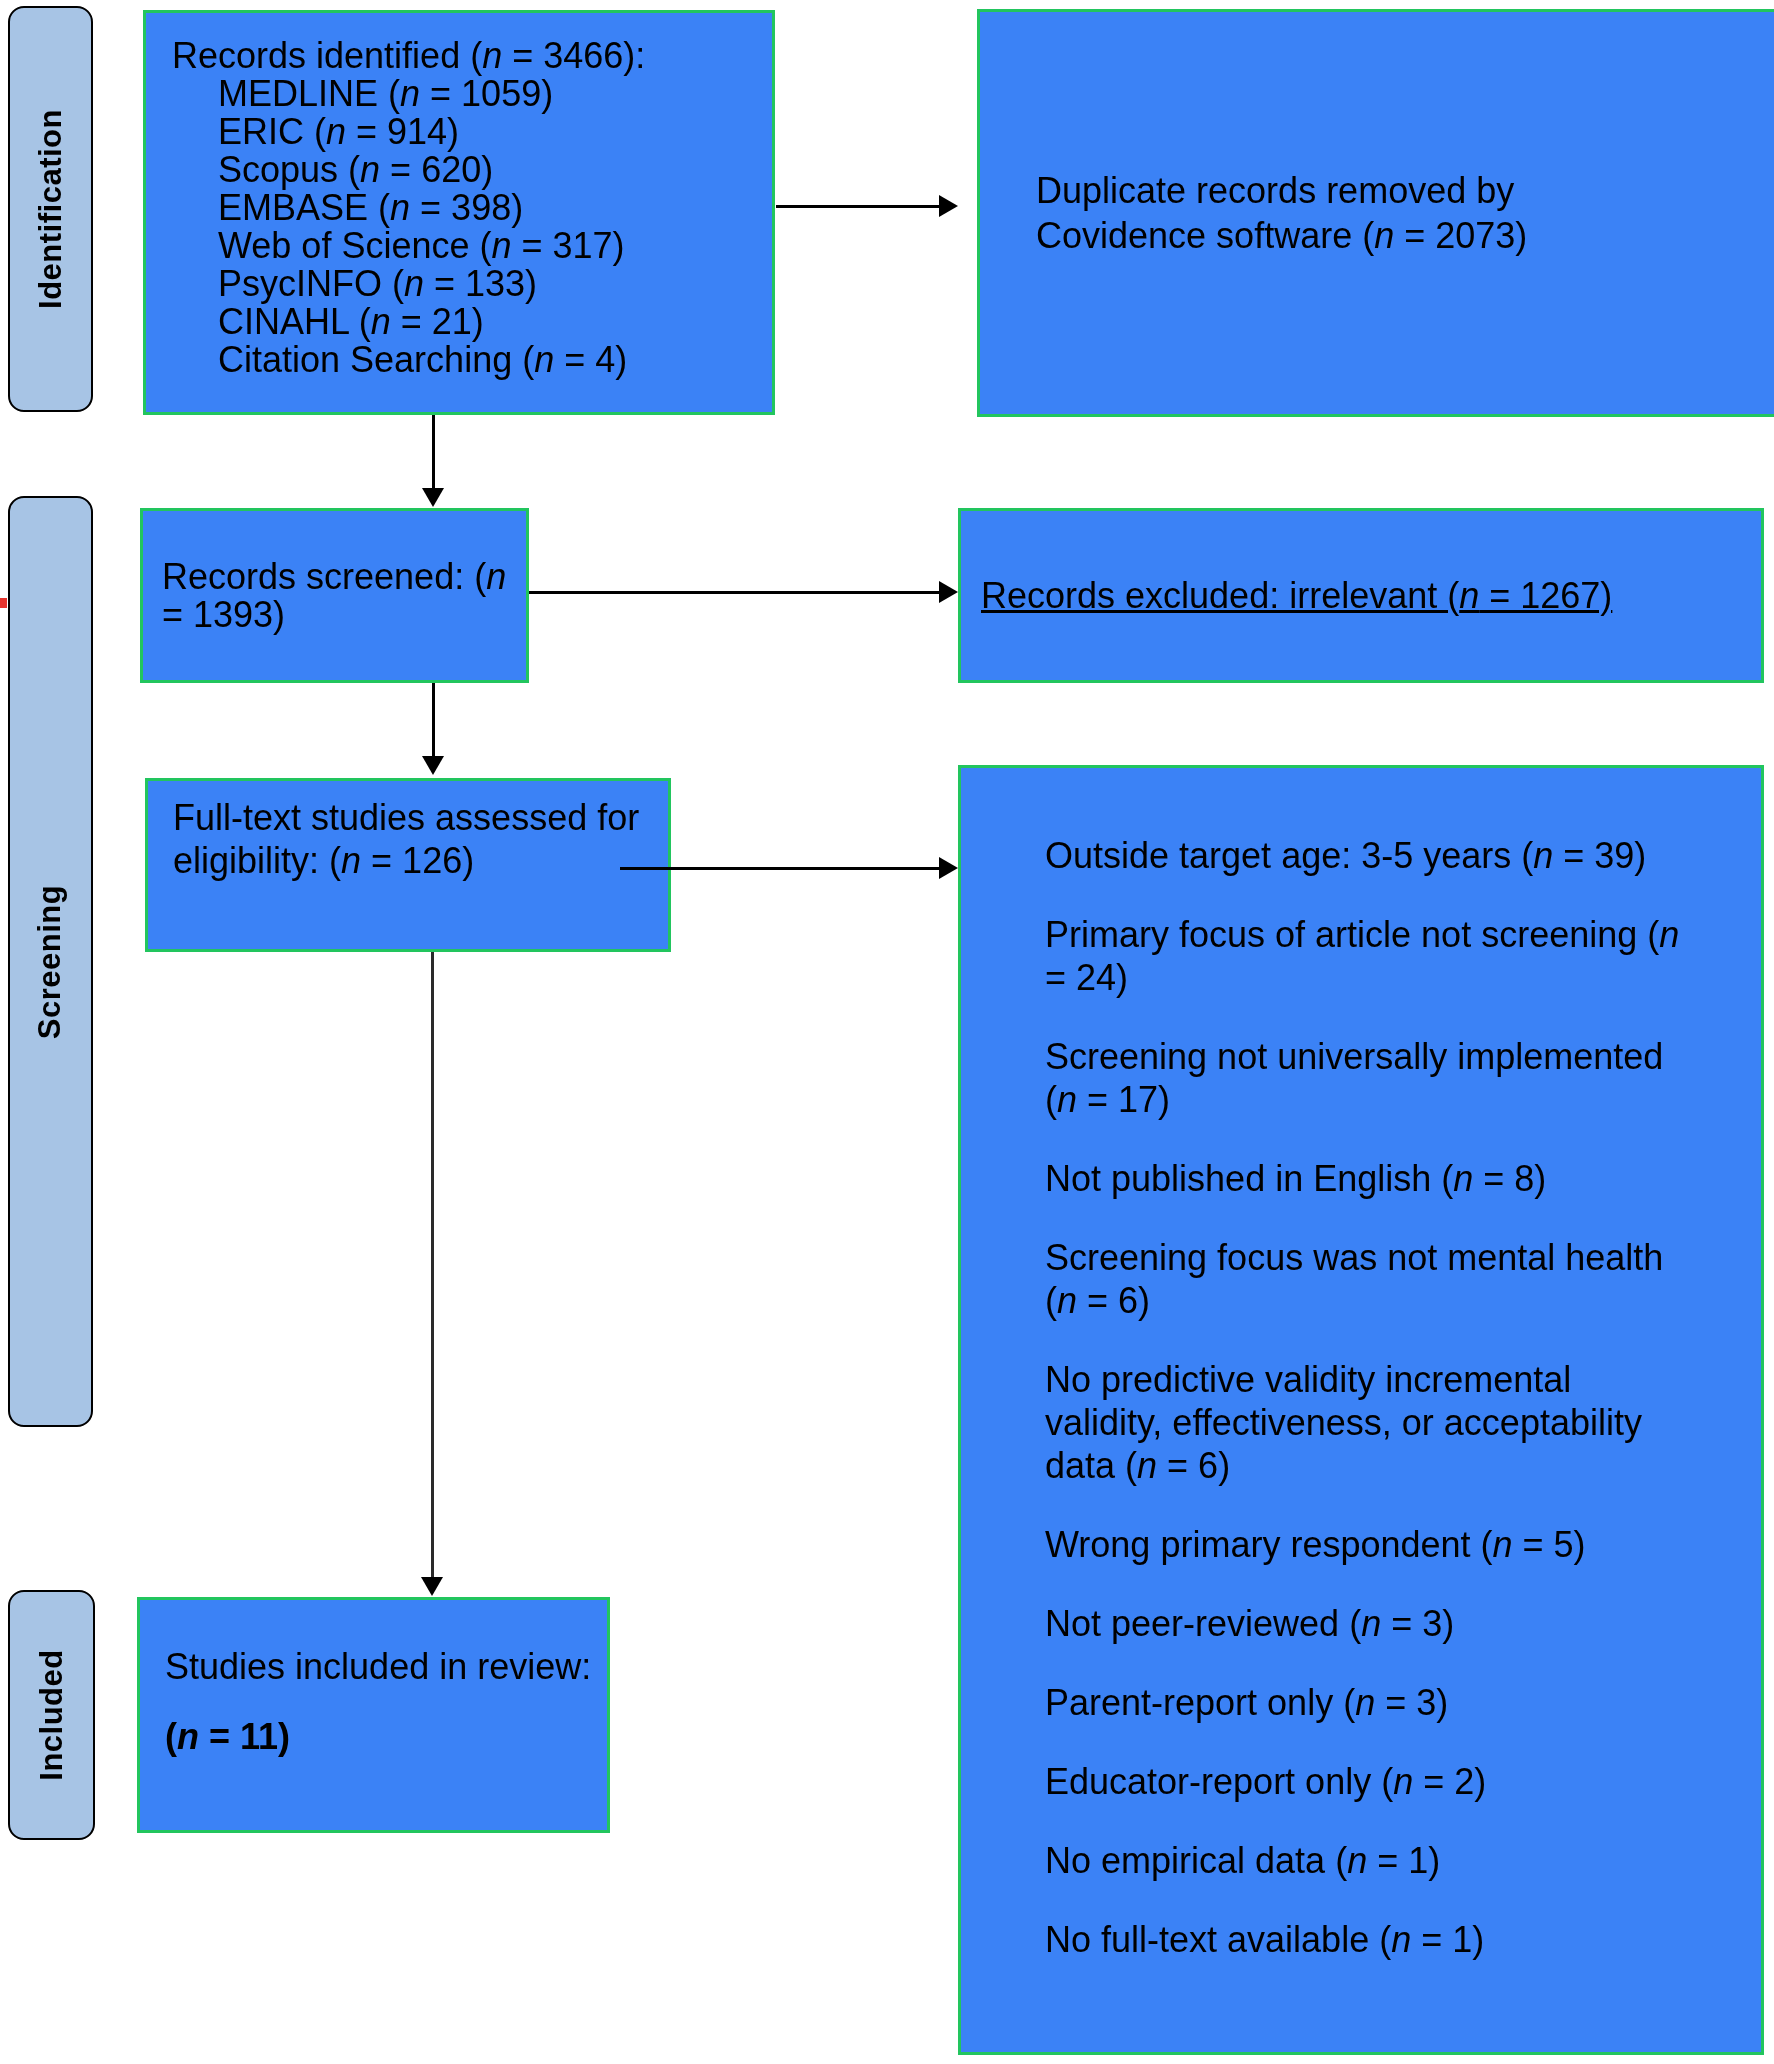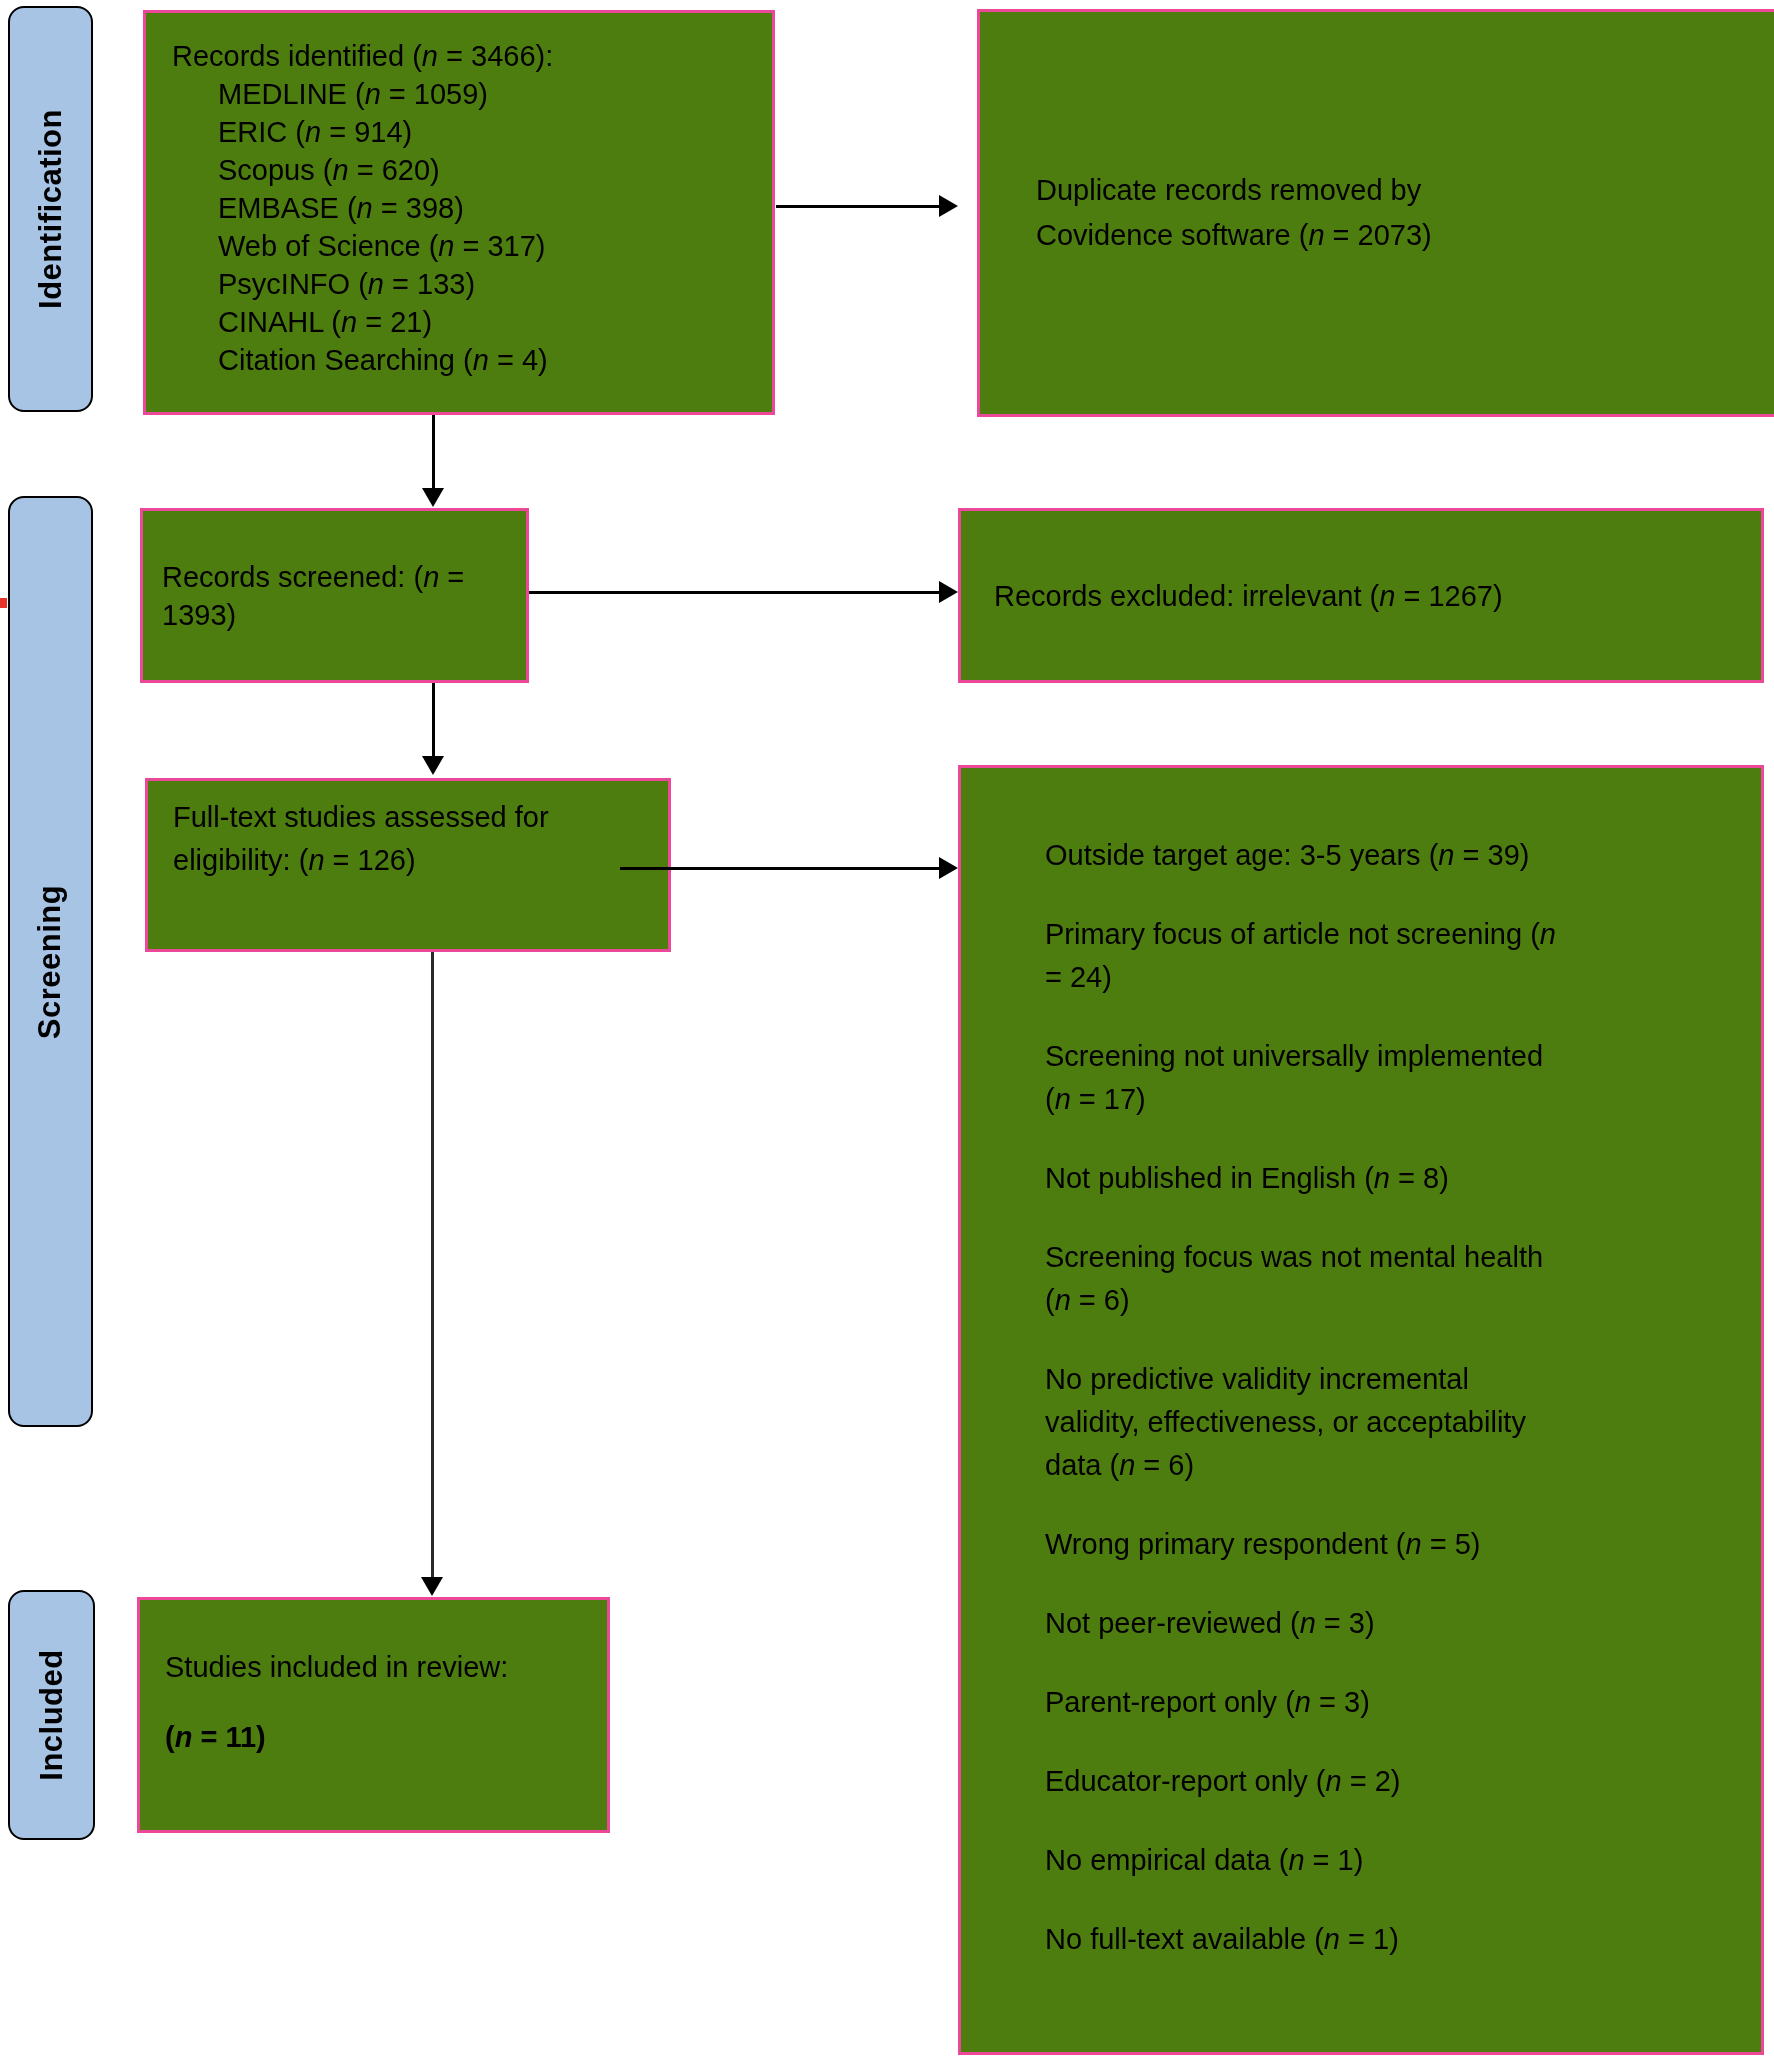--- a/index.html
+++ b/index.html
@@ -6,24 +6,24 @@
   #stage-root{
     position:relative;
     width:1774px;height:2064px;
     background:#ffffff;
     font-family:"Liberation Sans","DejaVu Sans",sans-serif;
     color:#000;
     overflow:hidden;
   }
   .flow-box{
     position:absolute;
-    background:#4d7c0f;
-    border:3px solid #ec4899;
+    background:#3b82f6;
+    border:3px solid #22c55e;
     box-sizing:border-box;
-    font-size:29px;
+    font-size:36px;
     line-height:38px;
   }
   .v-center{display:flex;align-items:center;}
   .pre{white-space:pre-line;}
   .stage-label{
     position:absolute;
     background:#a7c4e5;
     border:2px solid #000000;
     border-radius:16px;
     box-sizing:border-box;
@@ -51,21 +51,21 @@
     border-top:19px solid #000000;
   }
   
   #box-identified{left:143px;top:10px;width:632px;height:405px;padding:24px 14px 0 26px;}
   #box-identified .src{margin-left:46px;}
   
   #box-duplicates{left:958px;top:9px;width:806px;height:408px;padding-left:56px;line-height:45px;margin-left:19px;}
   
   #box-screened{left:140px;top:508px;width:389px;height:175px;padding-left:19px;}
   
-  #box-rec-excluded{left:958px;top:508px;width:806px;height:175px;padding-left:33px;}
+  #box-rec-excluded{left:958px;top:508px;width:806px;height:175px;padding-left:20px;text-decoration:underline;}
   
   #box-fulltext{left:145px;top:778px;width:526px;height:174px;padding:15px 14px 0 25px;line-height:43px;}
   
   #box-rep-excluded{left:958px;top:765px;width:806px;height:1290px;padding:30px 20px 0 20px;line-height:43px;}
   #box-rep-excluded .reason{margin:36px 0 0 64px;}
   
   #box-included{left:137px;top:1597px;width:473px;height:236px;padding:46px 14px 0 25px;line-height:42px;}
   #box-included .count{margin-top:28px;font-weight:bold;}
   #red-artifact{position:absolute;left:0;top:598px;width:7px;height:10px;background:#e5342e;}
   i{font-style:italic;}

